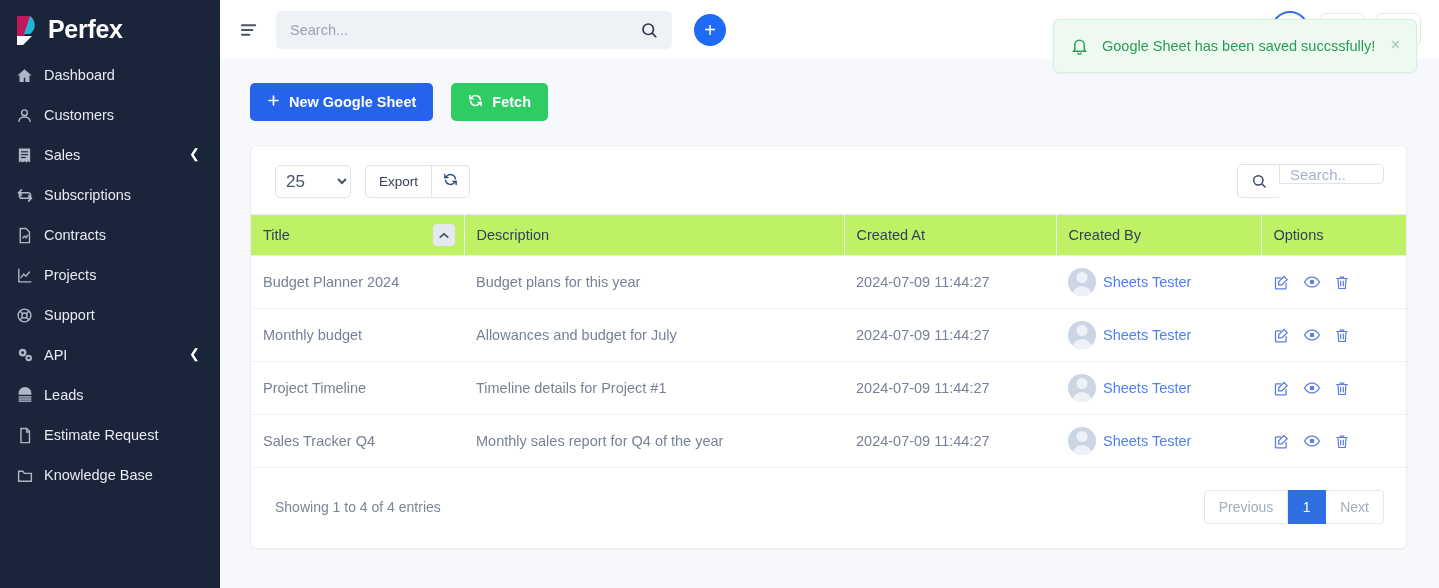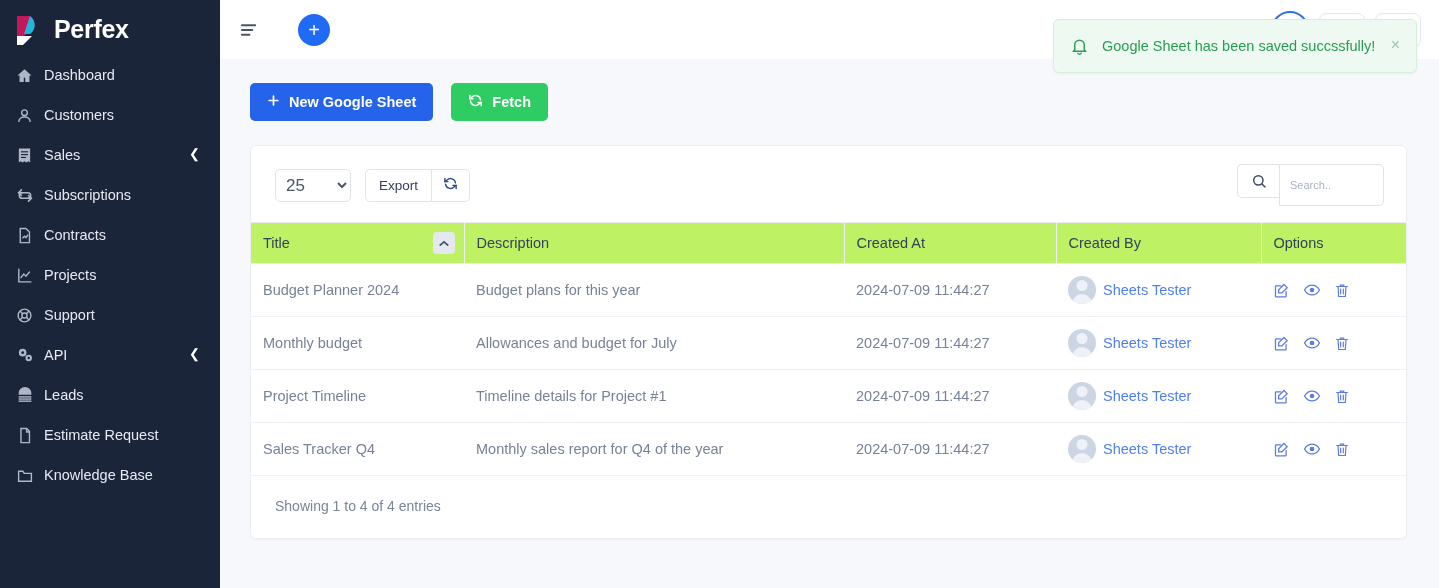--- a/index.html
+++ b/index.html
@@ -16,21 +16,21 @@
     width: 220px; height: 588px;
     background: #1b2539;
     flex: 0 0 220px;
     position: relative;
     overflow: hidden;
   }
   .brand {
     height: 59px;
     display: flex; align-items: center;
     padding-left: 14px;
-    gap: 10px;
+    gap: 4px;
   }
   .brand-mark { width: 30px; height: 32px; position: relative; }
   .brand-text {
     color: #ffffff; font-size: 25px; font-weight: bold; letter-spacing: -0.3px;
   }
   .nav { padding-top: 8px; }
   .nav-item {
     display: flex; align-items: flex-start;
     height: 40px;
     padding: 0 16px 0 16px;
@@ -149,23 +149,23 @@
   .btn-group .btn-outline:last-child { border-radius: 0 5px 5px 0; border-left: none; width: 38px; padding: 0; color: #2f4a7d; }
 
   .tbl-search { margin-left: auto; display: flex; }
   .tbl-search-ico {
     width: 42px; height: 34px;
     border: 1px solid #dfe3ec; border-right: none; border-radius: 5px 0 0 5px;
     background: #fff; display: flex; align-items: center; justify-content: center;
     color: #3b4a63; cursor: pointer;
   }
   .tbl-search input {
-    width: 105px; height: 42px;
+    width: 105px; height: 20px;
     border: 1px solid #dfe3ec; border-radius: 0 5px 5px 0;
-    outline: none; padding: 0 10px; font-size: 11px; color: #4a5568;
+    outline: none; padding: 0 10px; font-size: 15px; color: #4a5568;
     font-family: "Liberation Sans", sans-serif;
   }
   .tbl-search input::placeholder { color: #a9b2c2; }
 
   table { width: 100%; border-collapse: collapse; }
   thead th {
     background: #bef264;
     border-top: 1px solid #e9ecf2;
     border-bottom: 1px solid #e9ecf2;
     border-right: 1px solid #eceff4;
@@ -392,20 +392,29 @@
 
   <div class="main">
 
     <header class="topbar">
       <span class="menu-toggle">
         <svg width="19" height="16" viewBox="0 0 20 16" fill="none" stroke="currentColor" stroke-width="2" stroke-linecap="round">
           <path d="M2 3h14M2 8h11M2 13h8"></path>
         </svg>
       </span>
 
+      <div class="searchbox">
+        <input type="text" placeholder="Search..." style="">
+        <span class="search-ico">
+          <svg width="18" height="18" viewBox="0 0 24 24" fill="none" stroke="currentColor" stroke-width="2.2" stroke-linecap="round">
+              <circle cx="11" cy="11" r="7"></circle>
+              <path d="M16.5 16.5L21 21"></path>
+            </svg>
+        </span>
+      </div>
 
       <div class="add-btn">
         <span>+</span>
       </div>
 
       <div class="topbar-right">
         <div class="avatar-ring">
           <div class="head"></div>
         </div>
         <div class="pill-btn"></div>
@@ -653,20 +662,25 @@
                   </span>
                 </span>
               </td>
             </tr>
 
           </tbody>
         </table>
 
         <div class="card-footer">
           <span class="entries-info">Showing 1 to 4 of 4 entries</span>
+          <div class="pagination">
+            <button class="page-btn">Previous</button>
+            <button class="page-btn active">1</button>
+            <button class="page-btn">Next</button>
+          </div>
         </div>
 
       </div>
     </div>
 
     <div class="toast">
       <span class="toast-ico">
         <svg width="19" height="21" viewBox="0 0 24 24" fill="none" stroke="currentColor" stroke-width="1.9" stroke-linecap="round">
             <path d="M18 16V10a6 6 0 1 0-12 0v6l-1.5 2h15z"></path>
             <path d="M10 20.5a2.2 2.2 0 0 0 4 0"></path>

